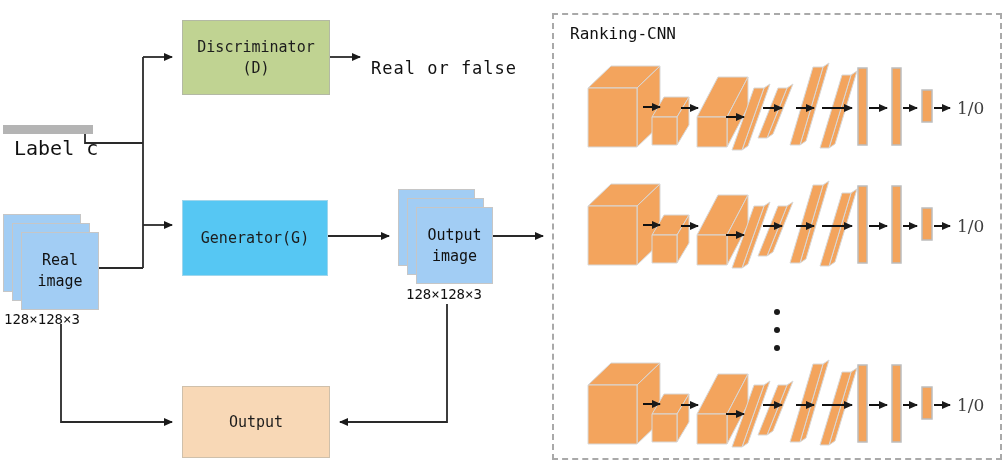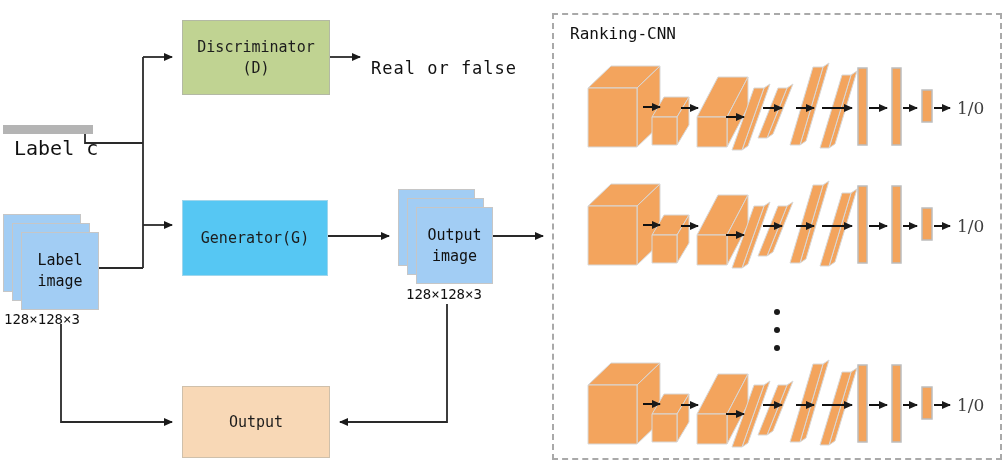--- a/index.html
+++ b/index.html
@@ -119,21 +119,21 @@
 
   <div class="abs label-bar"></div>
   <div class="abs label-c">Label c</div>
 
   <div class="abs real-false">Real or false</div>
 
   <div>
     <div class="layer" style="left:3px;top:214px;"></div>
     <div class="layer" style="left:12px;top:223px;"></div>
     <div class="layer layer-front" style="left:21px;top:232px;">
-      <span>Label</span>
+      <span>Real</span>
       <span>image</span>
     </div>
     <div class="dims" style="left:4px;top:311px;width:96px;">128×128×3</div>
   </div>
 
   <div>
     <div class="layer" style="left:398px;top:189px;width:77px;height:77px;"></div>
     <div class="layer" style="left:407px;top:198px;width:77px;height:77px;"></div>
     <div class="layer layer-front" style="left:416px;top:207px;width:77px;height:77px;text-align:center;">
       <span>Output</span>

